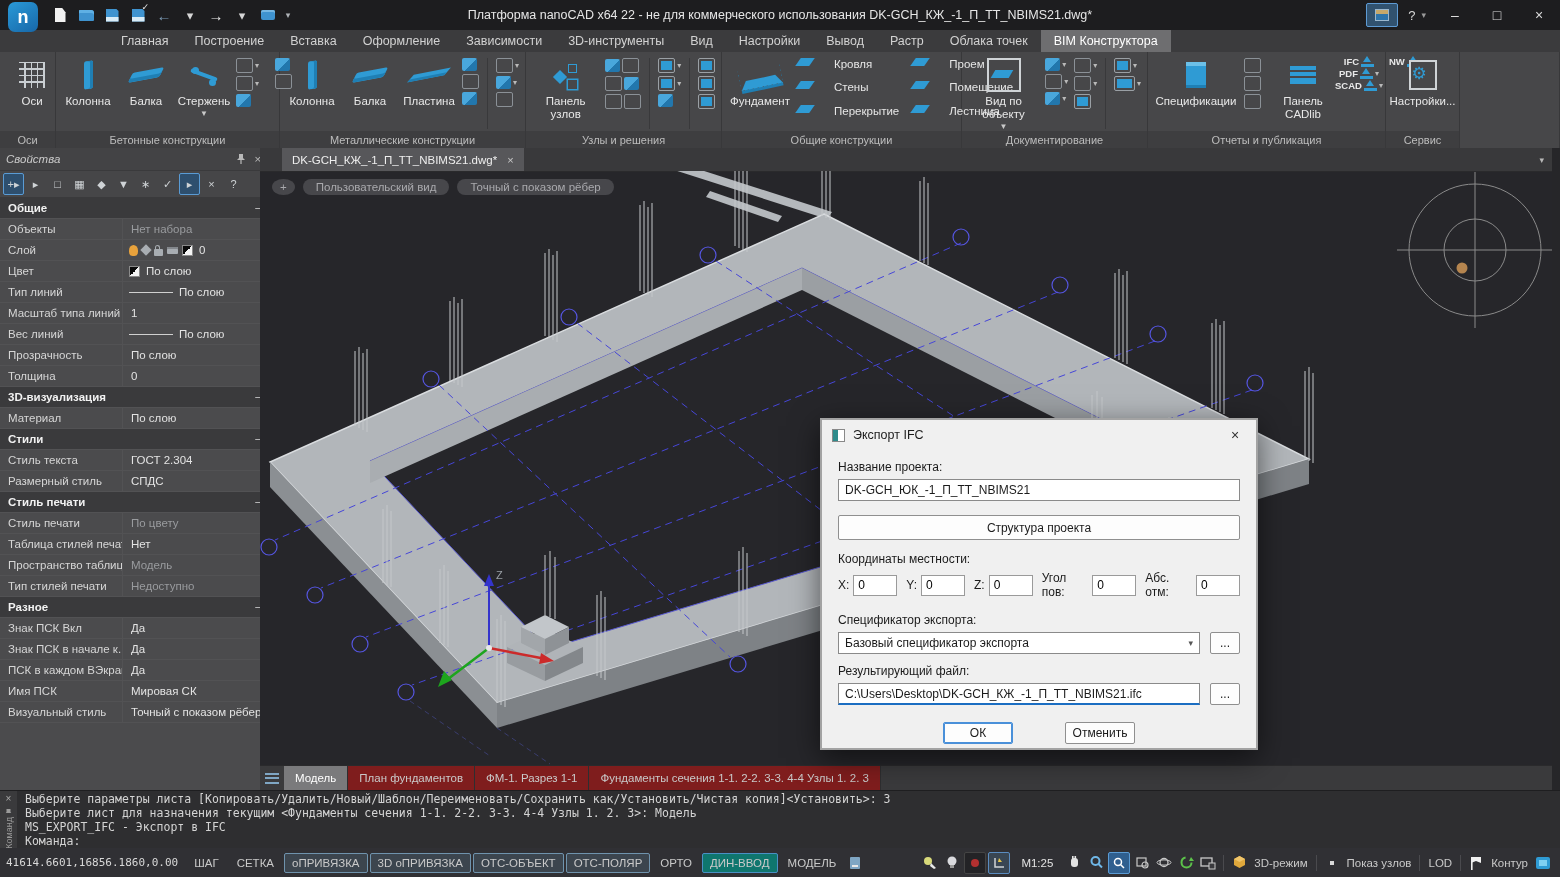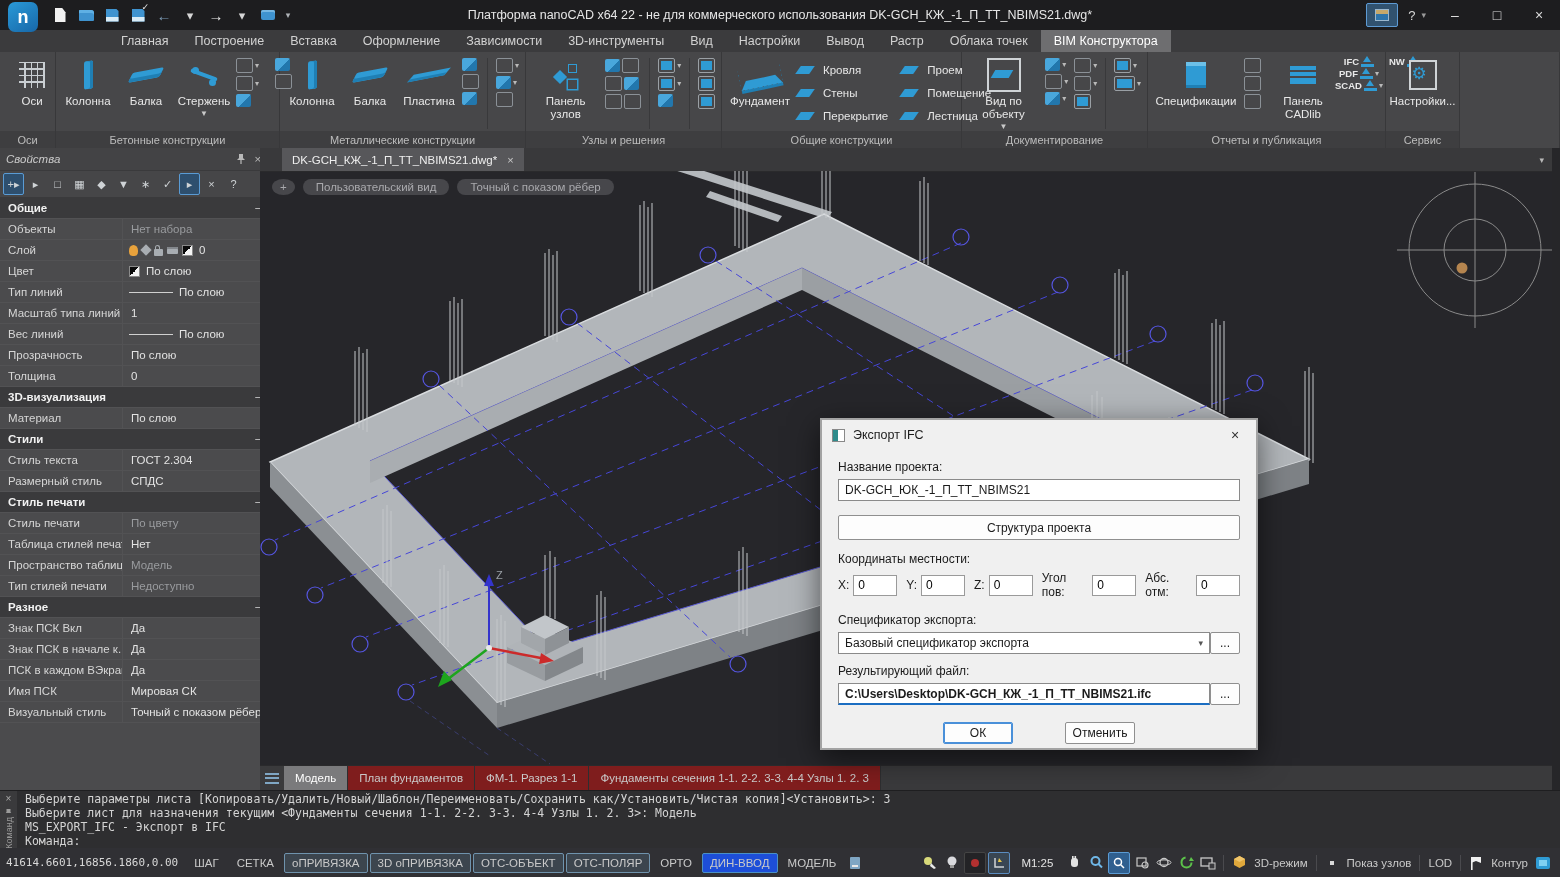--- a/index.html
+++ b/index.html
@@ -93,21 +93,21 @@
   .minirow{display:flex;align-items:center;gap:2px;}
   .mini{width:15px;height:13px;background:linear-gradient(135deg,#49a7dc 0 55%,#2277ad 55% 100%);
         border-radius:2px;display:inline-block;}
   .mini.framed{background:#474749;border:1px solid #9aa0a5;position:relative;}
   .mini.framed::after{content:"";position:absolute;inset:2px;background:#2f9bd4;}
   .mini.ghost{background:#474749;border:1px solid #8b9197;}
   .mcaret{color:#b9b9b9;font-size:8px;}
   .vsep{width:1px;background:#39393b;align-self:stretch;margin:2px 2px;}
   .citems{display:grid;grid-auto-flow:column;grid-template-rows:repeat(3,1fr);column-gap:14px;
           row-gap:0;padding-top:2px;height:70px;}
-  .citem{display:flex;align-items:center;gap:11px;color:#e6e6e6;font-size:11.5px;white-space:nowrap;}
+  .citem{display:flex;align-items:flex-start;gap:22px;color:#e6e6e6;font-size:11.5px;white-space:nowrap;}
   .cdot{width:14px;height:8px;background:#2f9bd4;transform:skewX(-35deg);display:inline-block;}
   .exportcol{display:flex;flex-direction:column;gap:1px;align-items:center;padding-top:0;}
   .expitem{display:flex;align-items:center;gap:2px;}
   .expcap{color:#e8e8e8;font-size:9.5px;font-weight:bold;}
   .uparrow{width:13px;height:11px;position:relative;}
   .uparrow::before{content:"";position:absolute;left:2px;top:0;border-left:4.5px solid transparent;
      border-right:4.5px solid transparent;border-bottom:6px solid #2f9bd4;}
   .uparrow::after{content:"";position:absolute;left:0;bottom:0;width:13px;height:3px;background:#2f9bd4;}
   
   .props{position:absolute;left:0;top:148px;width:268px;height:642px;background:#4b4b4d;
@@ -166,29 +166,29 @@
           border:2px solid #a3a3a3;box-shadow:0 8px 28px rgba(0,0,0,.55);color:#1b1b1b;
           box-sizing:border-box;}
   .dlg-title{height:30px;display:flex;align-items:center;padding:0 10px;gap:8px;font-size:12.5px;}
   .dlg-ico{width:13px;height:13px;border:1px solid #888;box-sizing:border-box;
            background:linear-gradient(90deg,#2e8b8b 0 50%,#ffffff 50% 100%);}
   .dlg-x{margin-left:auto;color:#333;font-size:14px;width:22px;text-align:center;}
   .dlg-body{padding:2px 16px 0 16px;}
   .dlg-label{font-size:12px;color:#1b1b1b;margin:8px 0 5px 0;}
   .dlg-input{width:100%;height:22px;background:#fff;border:1px solid #8a8a8a;box-sizing:border-box;
              font-family:"Liberation Sans",sans-serif;font-size:12px;padding:0 6px;color:#1b1b1b;}
-  .dlg-input.focus{border-bottom:2px solid #1b6ec2;font-weight:bold;}
+  .dlg-input.focus{border-bottom:2px solid #1b6ec2;}
   .btn{background:#fdfdfd;border:1px solid #8f8f8f;border-radius:2px;font-size:12px;color:#1b1b1b;
        font-family:"Liberation Sans",sans-serif;}
   .wide-btn{width:100%;height:25px;margin-top:4px;text-align:center;}
   .coordrow{display:flex;align-items:center;gap:9px;margin-top:2px;}
   .coorditem{display:flex;align-items:center;gap:4px;font-size:12px;}
   .coorditem input{width:44px;height:21px;border:1px solid #9a9a9a;background:#fff;font-size:12px;
                    padding:0 4px;box-sizing:border-box;font-family:"Liberation Sans",sans-serif;}
-  .selrow{display:flex;align-items:center;}
+  .selrow{display:flex;align-items:center;gap:10px;}
   .dlg-select{flex:1;height:22px;background:#fff;border:1px solid #8a8a8a;display:flex;
               align-items:center;padding:0 6px;font-size:12px;box-sizing:border-box;}
   .dlg-select .chev{margin-left:auto;color:#555;font-size:9px;}
   .browse{width:30px;height:22px;}
   .dlg-actions{display:flex;justify-content:center;gap:52px;margin-top:17px;}
   .dlg-actions .btn{width:70px;height:22px;}
   .btn.primary{border:1px solid #4a90d9;box-shadow:inset 0 0 0 1px #4a90d9;}
   
   .cmd{position:absolute;left:0;top:790px;width:1560px;height:58px;background:#2e2e30;
        border-top:1px solid #1e1e20;display:flex;}
@@ -199,21 +199,21 @@
   .cmdlines{flex:1;padding:1px 8px;font-family:"DejaVu Sans Mono",monospace;font-size:11.5px;
             color:#d4d4d4;overflow:hidden;}
   .cline{height:14px;line-height:14px;white-space:nowrap;}
   
   .statusbar{position:absolute;left:0;top:848px;width:1560px;height:29px;background:#303034;
              display:flex;align-items:center;font-size:11.5px;color:#c9c9c9;}
   .coords{font-family:"DejaVu Sans Mono",monospace;font-size:11px;color:#d8d8d8;padding:0 8px 0 6px;}
   .toggles{display:flex;align-items:center;gap:2px;}
   .tog{padding:3px 7px;border-radius:2px;border:1px solid transparent;white-space:nowrap;}
   .tog.on{border-color:#6f93ad;background:#3c454e;}
-  .tog.accent{border-color:#4a90c4;background:#1d4ed8;}
+  .tog.accent{border-color:#4a90c4;background:#0f766e;}
   .sico{width:20px;height:20px;display:flex;align-items:center;justify-content:center;margin:0 1px;}
   .sico.box{border:1px solid #5a8cc0;border-radius:2px;background:#394653;}
   .sico.dark{background:#232326;border:1px solid #444;border-radius:2px;}
   .sico.bluebg{background:#2f5f8f;border:1px solid #5a9bd4;border-radius:2px;}
   .scale{color:#e3e3e3;padding:0 10px;}
   .srlabel{white-space:nowrap;padding:0 4px;}
   .sdiv{width:1px;height:16px;background:#4a4a4e;margin:0 4px;}
   .statusright{margin-left:auto;display:flex;align-items:center;padding-right:6px;}
 </style>
 </head>

